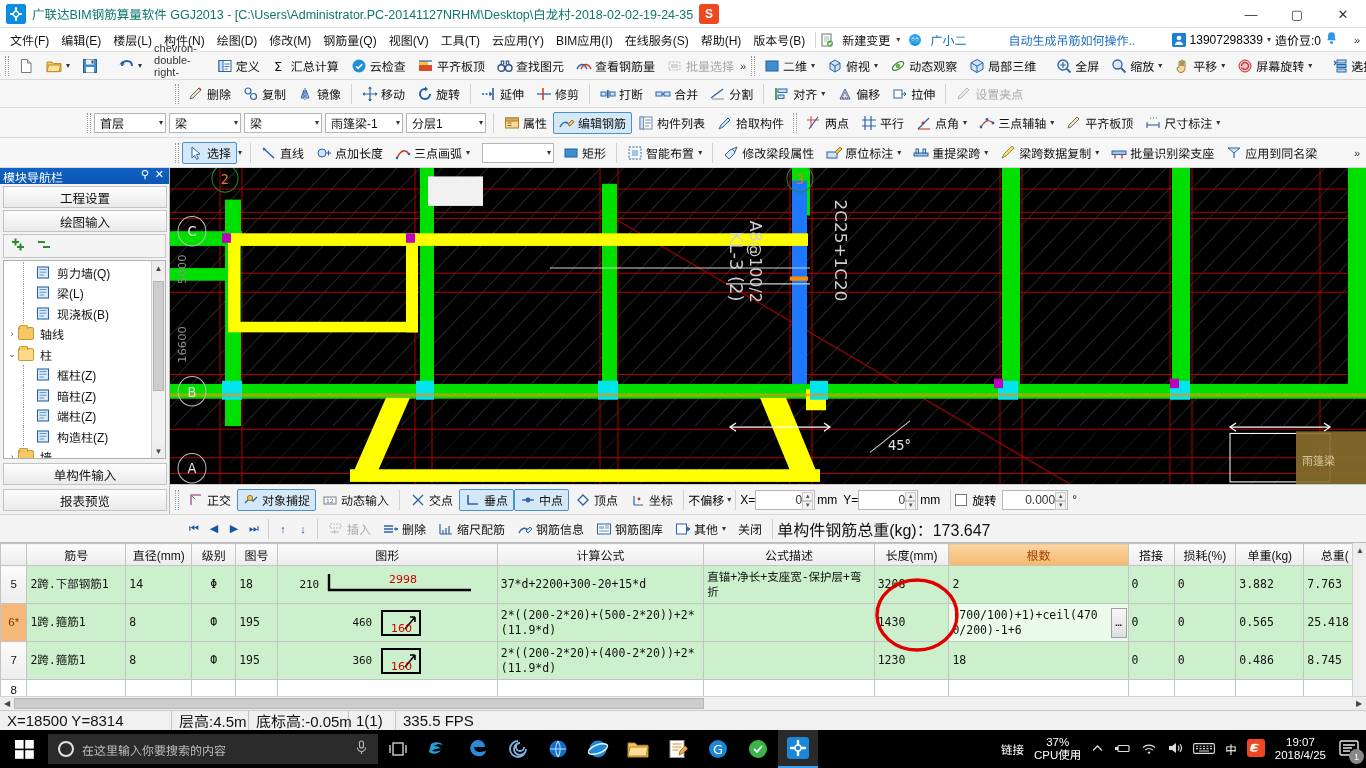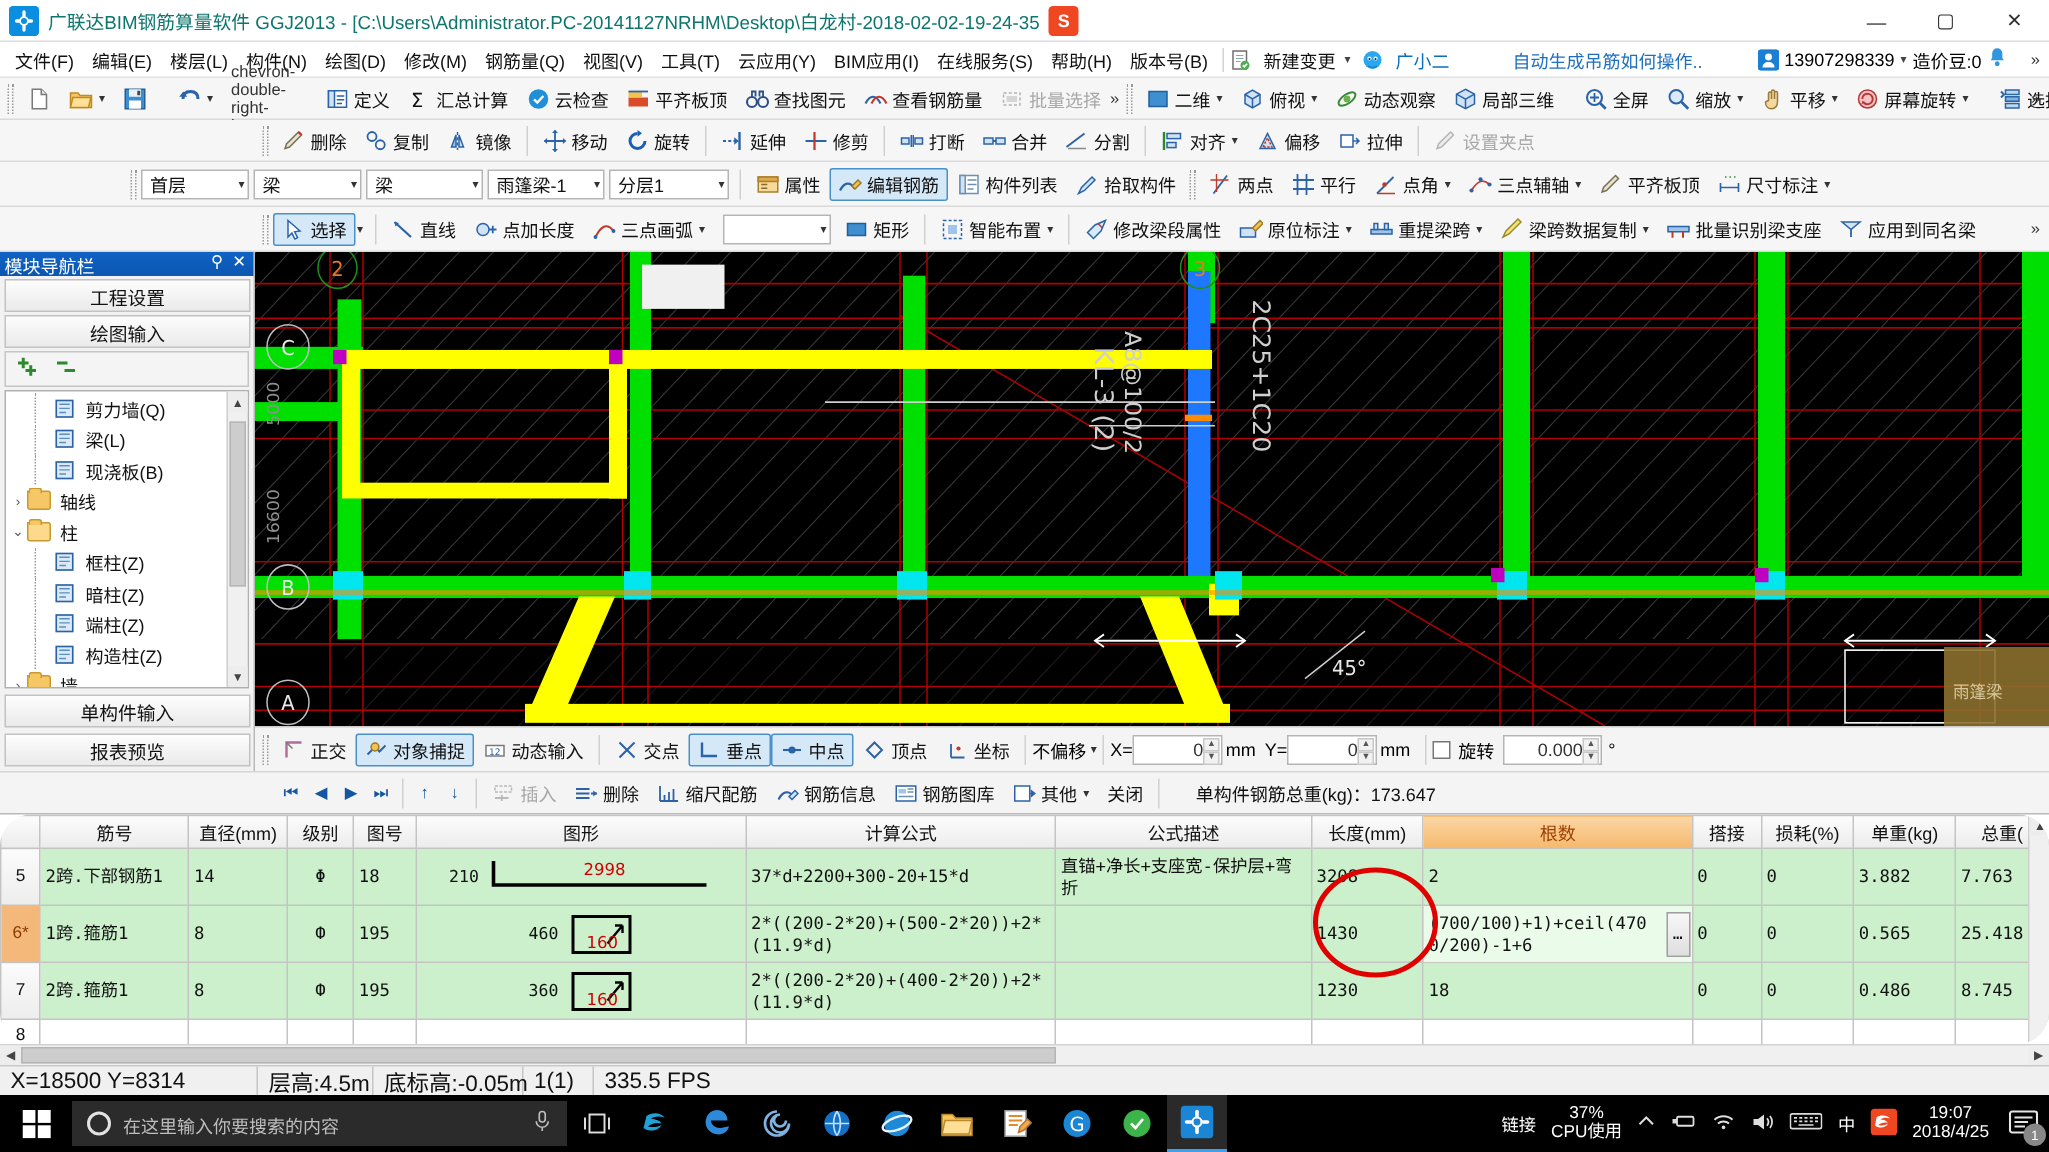--- a/index.html
+++ b/index.html
@@ -1120,25 +1120,25 @@
             <rect x="1.5" y="3" width="10" height="10" fill="#fff" stroke="#2b63a8"></rect>
             <path d="M11 8h4M12.5 6l2.5 2-2.5 2z" fill="#2b63a8" stroke="#2b63a8" stroke-width="0.8"></path>
           </svg></span>
       <span>其他</span>
       <span class="caret">▾</span>
     </div>
     <div class="tb-btn">
       <span>关闭</span>
     </div>
     <div class="vsep"></div>
-    <div style="font-size:12px;color:#111;margin-left:20px">单构件钢筋总重(kg)：173.647</div>
+    <div style="font-size:16px;color:#111;margin-left:0">单构件钢筋总重(kg)：173.647</div>
   </div>
 
   <div class="tablearea">
-    <div style="flex:1 1 auto;overflow:hidden;position:relative;border-radius:21px;">
+    <div style="flex:1 1 auto;overflow:hidden;position:relative;">
       <table class="grid" id="grid">
         <colgroup id="grid-cols">
             <col style="width: 24px;">
             <col style="width: 90px;">
             <col style="width: 60px;">
             <col style="width: 40px;">
             <col style="width: 38px;">
             <col style="width: 200px;">
             <col style="width: 188px;">
             <col style="width: 155px;">

